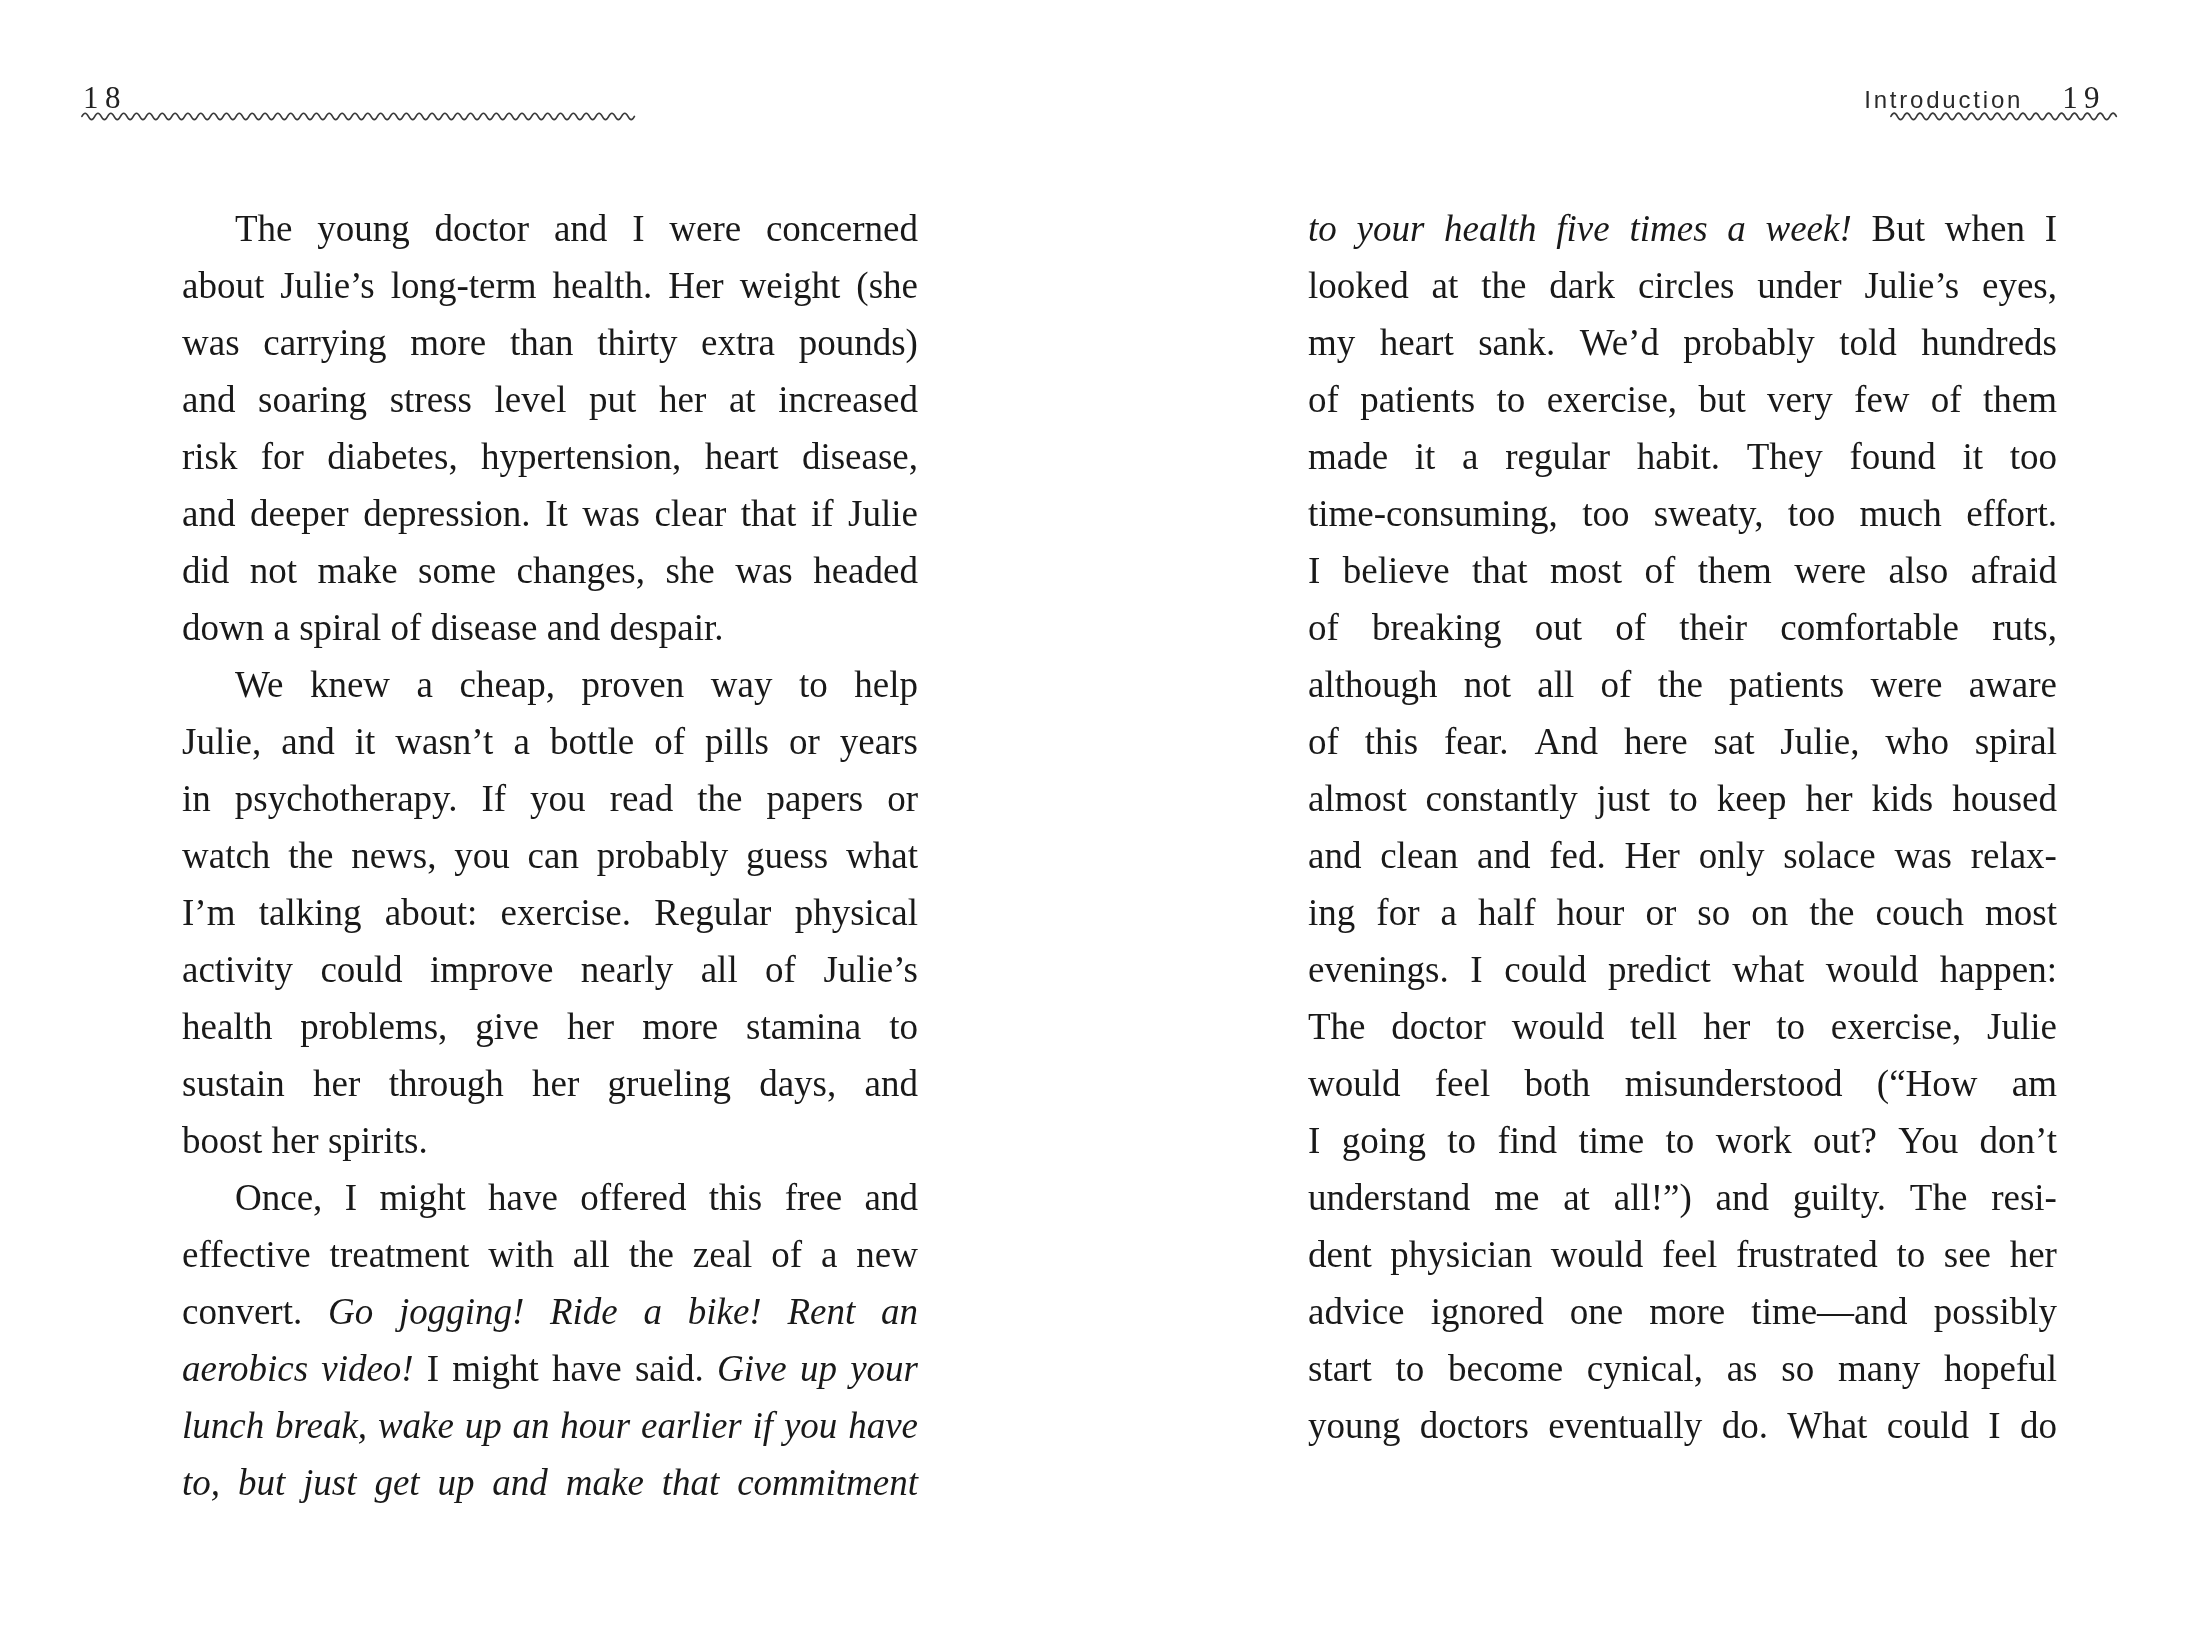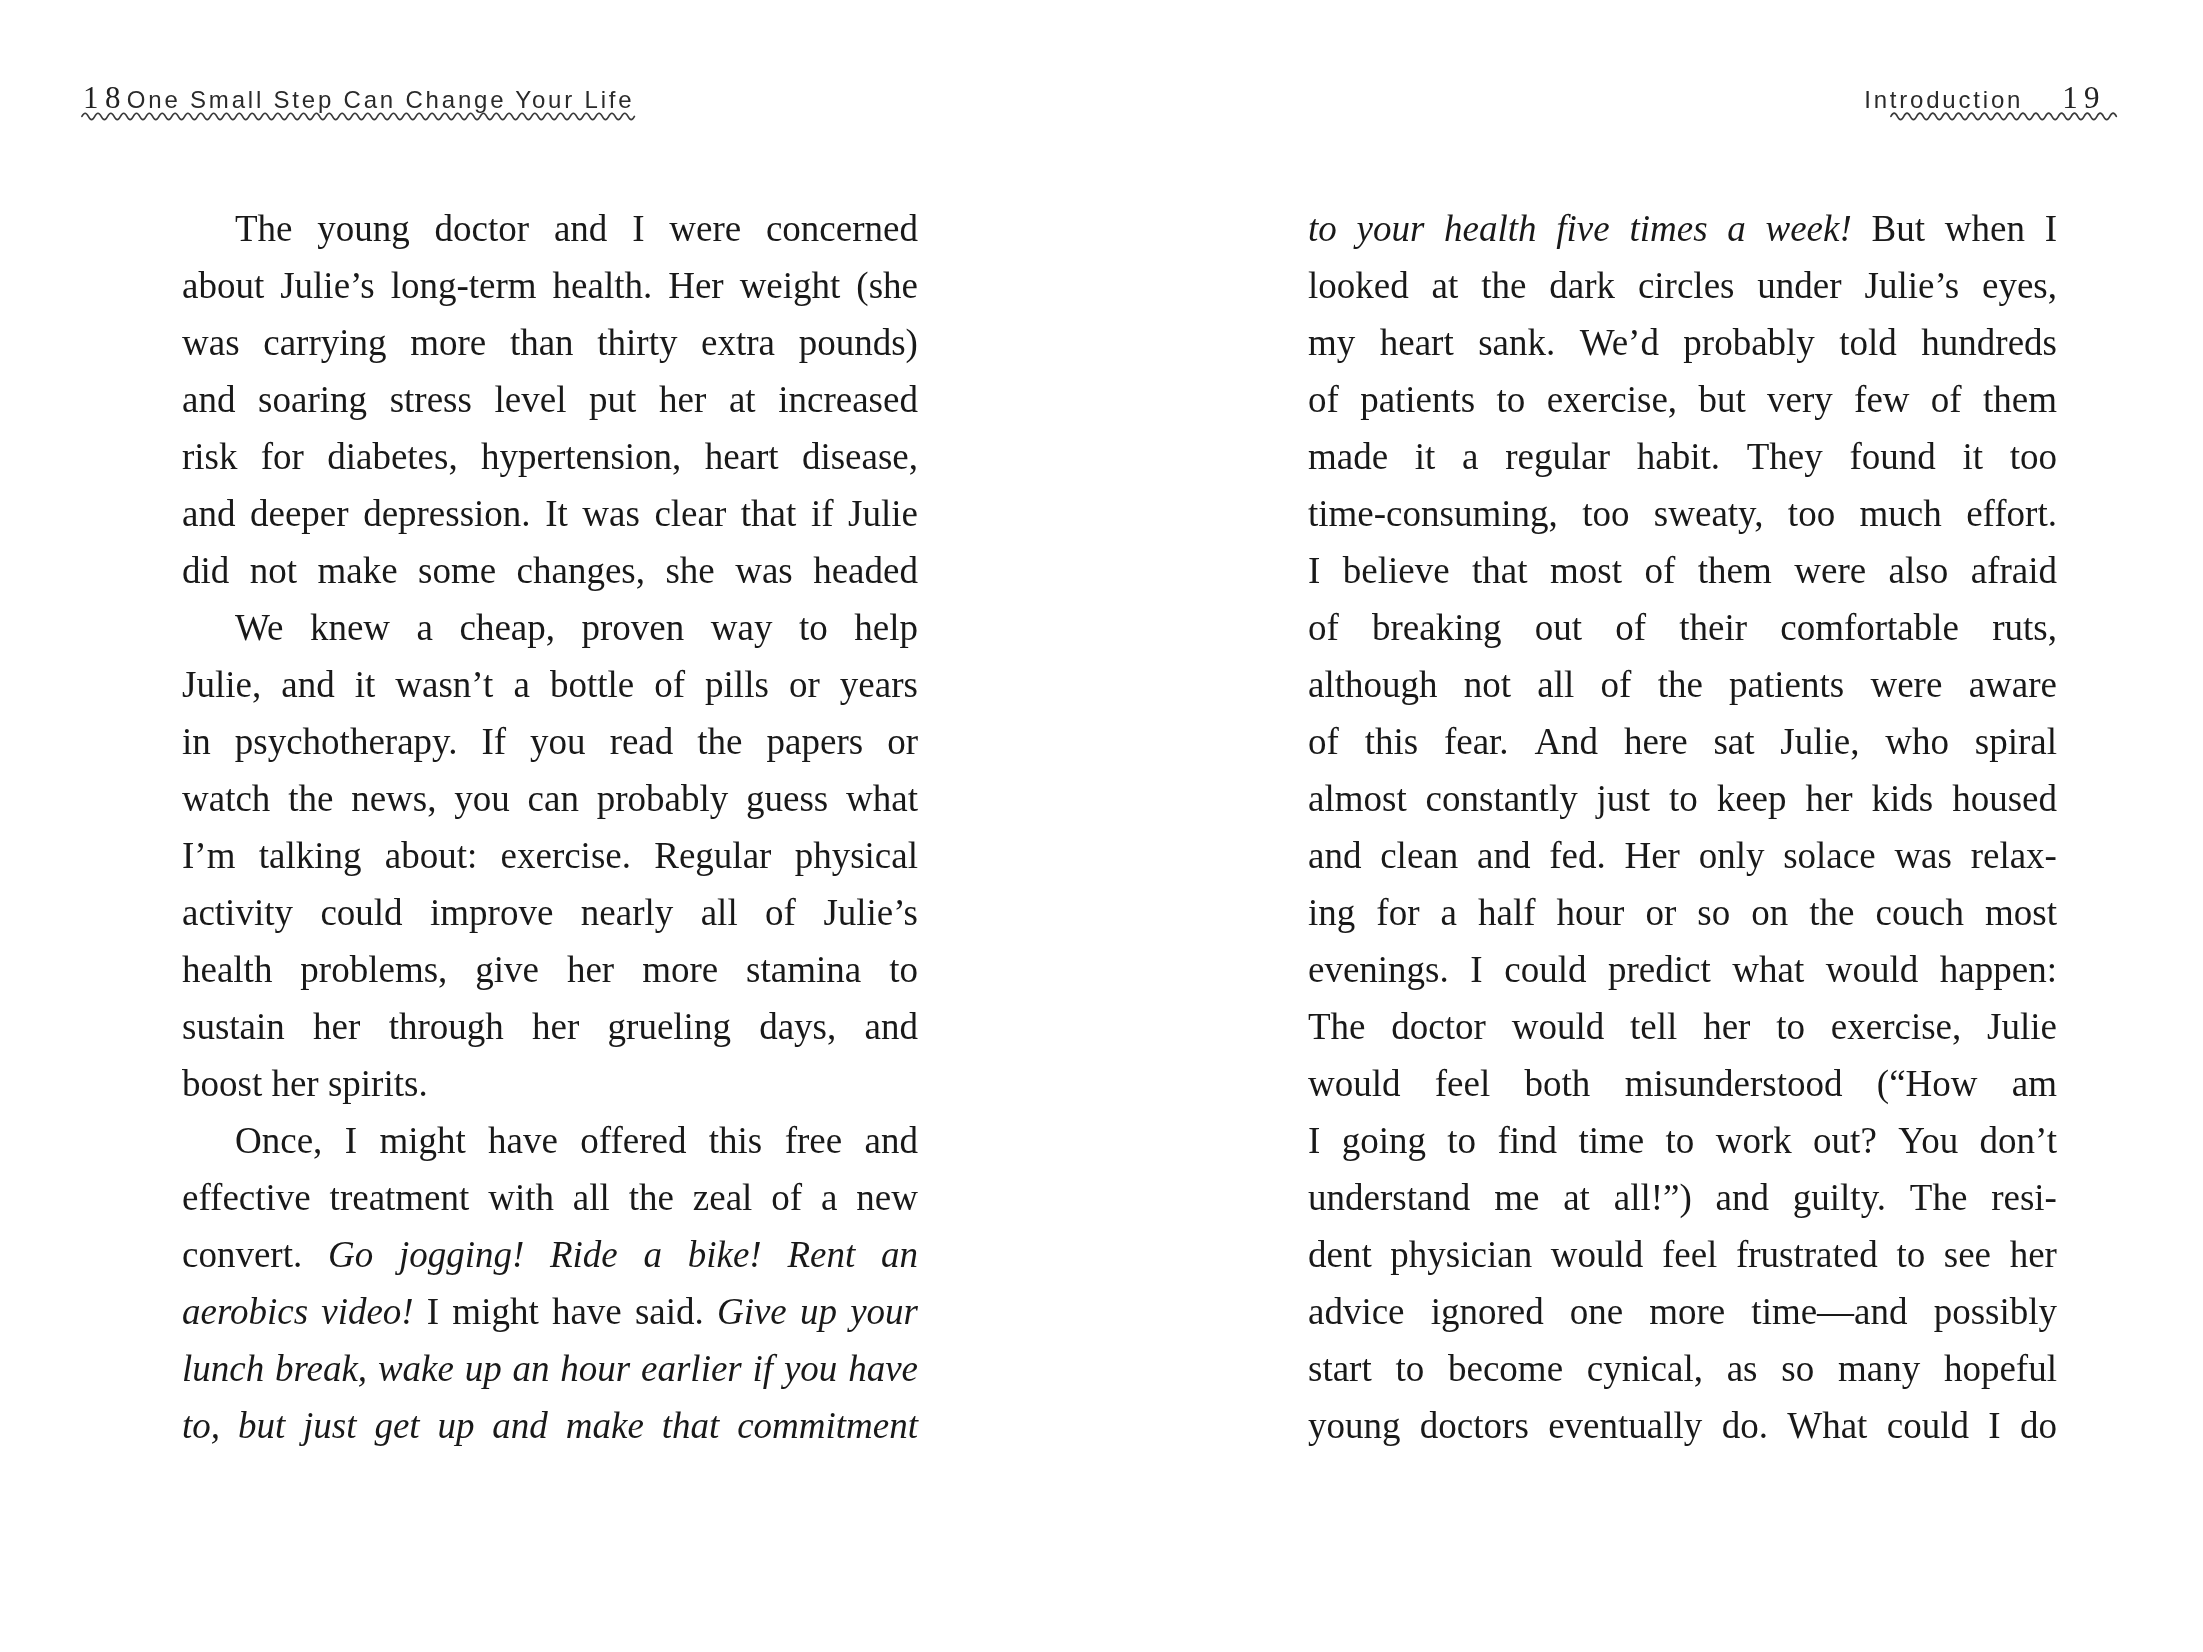--- a/index.html
+++ b/index.html
@@ -52,21 +52,20 @@
   .line.indent{padding-left:53px;}
   .it{font-style:italic;}
 </style>
 </head>
 <body>
 
 <div class="spread">
 
   <header class="ph ph-left">
     <span class="pnum">18</span>
-    <span class="rhead">One Small Step Can Change Your Life</span>
   </header>
   <svg id="wavy-left" class="wavy" width="558" height="13" viewBox="0 0 608 14">
       <path d="M1 8q3.5 -7 7 0t7 0t7 0t7 0t7 0t7 0t7 0t7 0t7 0t7 0t7 0t7 0t7 0t7 0t7 0t7 0t7 0t7 0t7 0t7 0t7 0t7 0t7 0t7 0t7 0t7 0t7 0t7 0t7 0t7 0t7 0t7 0t7 0t7 0t7 0t7 0t7 0t7 0t7 0t7 0t7 0t7 0t7 0t7 0t7 0t7 0t7 0t7 0t7 0t7 0t7 0t7 0t7 0t7 0t7 0t7 0t7 0t7 0t7 0t7 0t7 0t7 0t7 0t7 0t7 0t7 0t7 0t7 0t7 0t7 0t7 0t7 0t7 0t7 0t7 0t7 0t7 0t7 0t7 0t7 0t7 0t7 0t7 0t7 0t7 0t7 0"></path>
     </svg>
 
   <header class="ph ph-right">
     <span class="rhead">Introduction</span>
     <span class="pnum">19</span>
   </header>
   <svg id="wavy-right" class="wavy" width="230" height="13" viewBox="0 0 250 14">
@@ -133,20 +132,21 @@
       <div class="line just">
         <span>did</span>
         <span>not</span>
         <span>make</span>
         <span>some</span>
         <span>changes,</span>
         <span>she</span>
         <span>was</span>
         <span>headed</span>
       </div>
+      <div class="line flush"><span>down a spiral of disease and despair.</span></div>
       <div class="line just indent">
         <span>We</span>
         <span>knew</span>
         <span>a</span>
         <span>cheap,</span>
         <span>proven</span>
         <span>way</span>
         <span>to</span>
         <span>help</span>
       </div>

